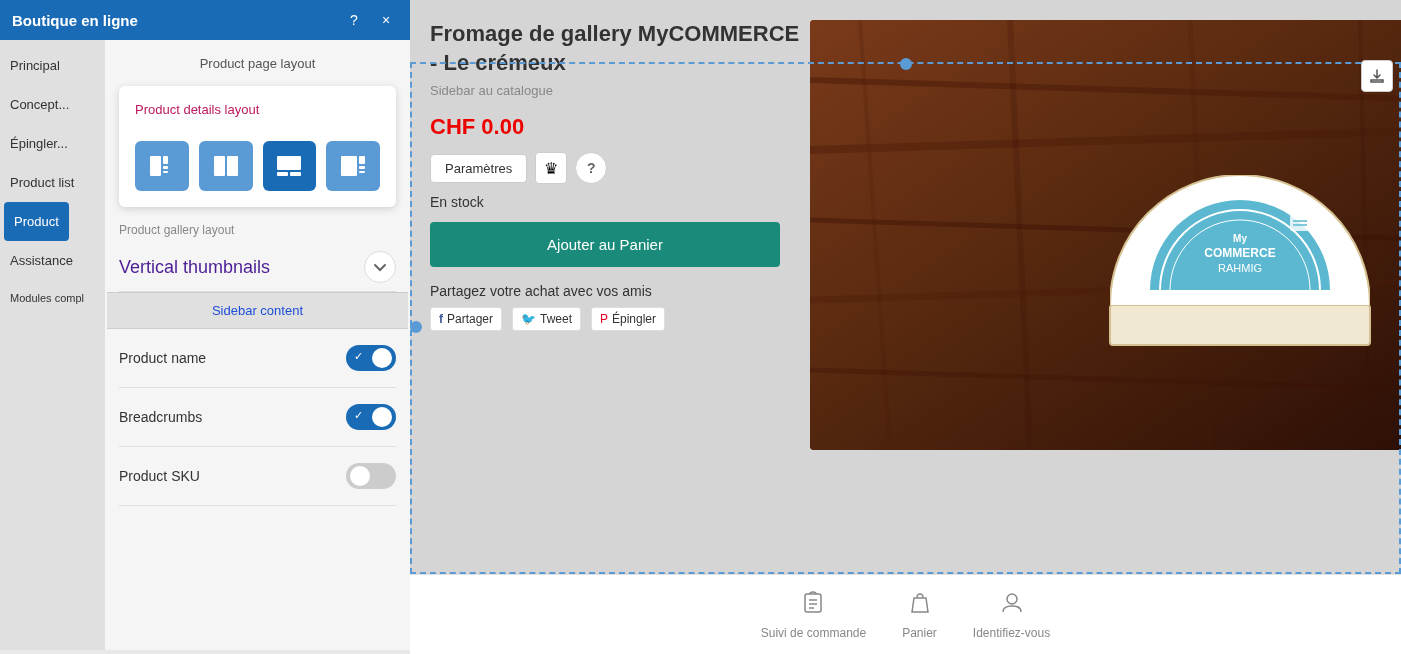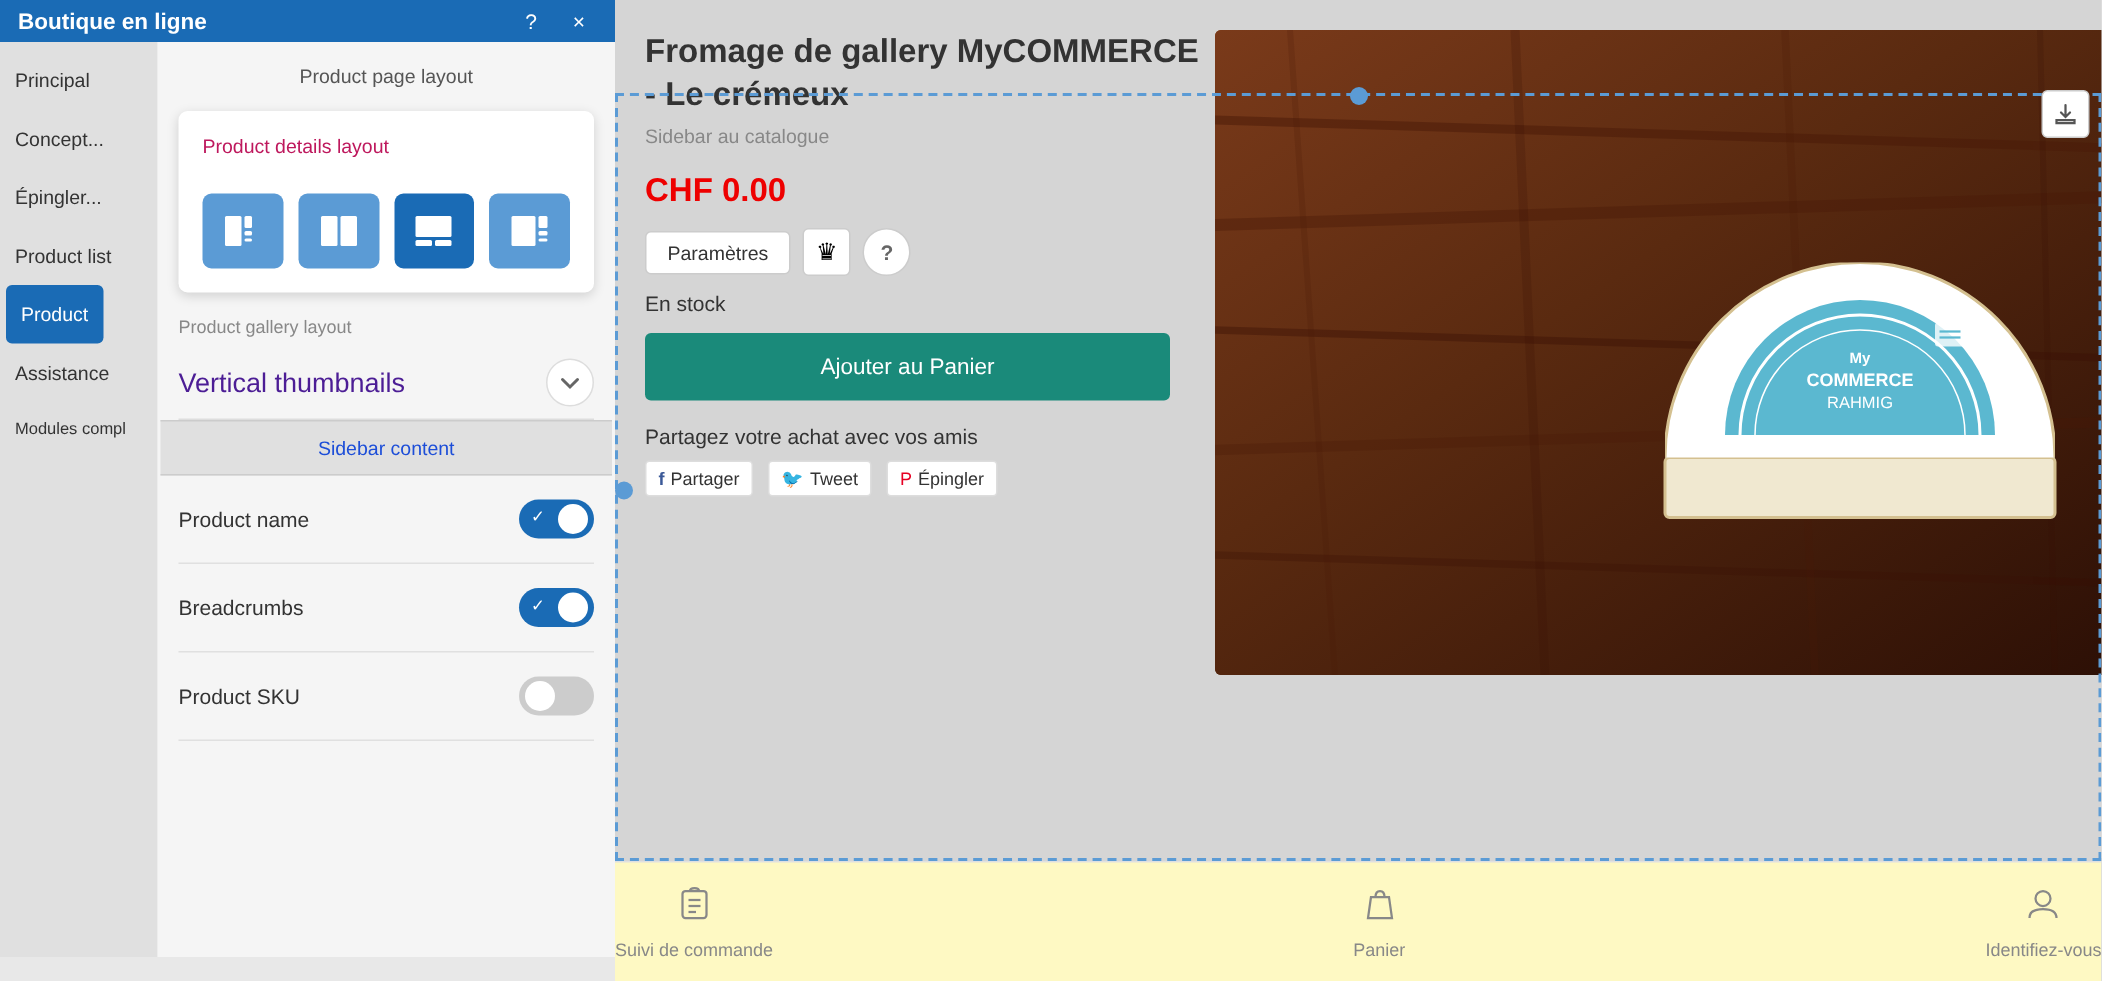--- a/index.html
+++ b/index.html
@@ -5,21 +5,21 @@
     * { box-sizing: border-box; margin: 0; padding: 0; }
     body { font-family: Arial, sans-serif; background: #e8e8e8; display: flex; width: 1401px; height: 654px; overflow: hidden; }
 
     .panel-header {
       background: #1a6bb5;
       color: white;
       padding: 8px 12px;
       display: flex;
       align-items: center;
       justify-content: space-between;
-      height: 28px;
+      height: 40px;
     }
 
     .panel-header-title {
       font-size: 15px;
       font-weight: bold;
       color: white;
     }
 
     .panel-header-icons {
       display: flex;
@@ -354,25 +354,25 @@
       justify-content: center;
     }
 
     
     .bottom-bar {
       position: absolute;
       bottom: 0;
       left: 0;
       right: 0;
       height: 80px;
-      background: #fef9c3;
-      display: flex;
-      align-items: center;
-      justify-content: space-between;
-      gap: 68px;
+      background: #ffffff;
+      display: flex;
+      align-items: center;
+      justify-content: center;
+      gap: 36px;
       border-top: 1px solid #e0e0e0;
     }
 
     .bottom-item {
       display: flex;
       flex-direction: column;
       align-items: center;
       gap: 4px;
       cursor: pointer;
     }

